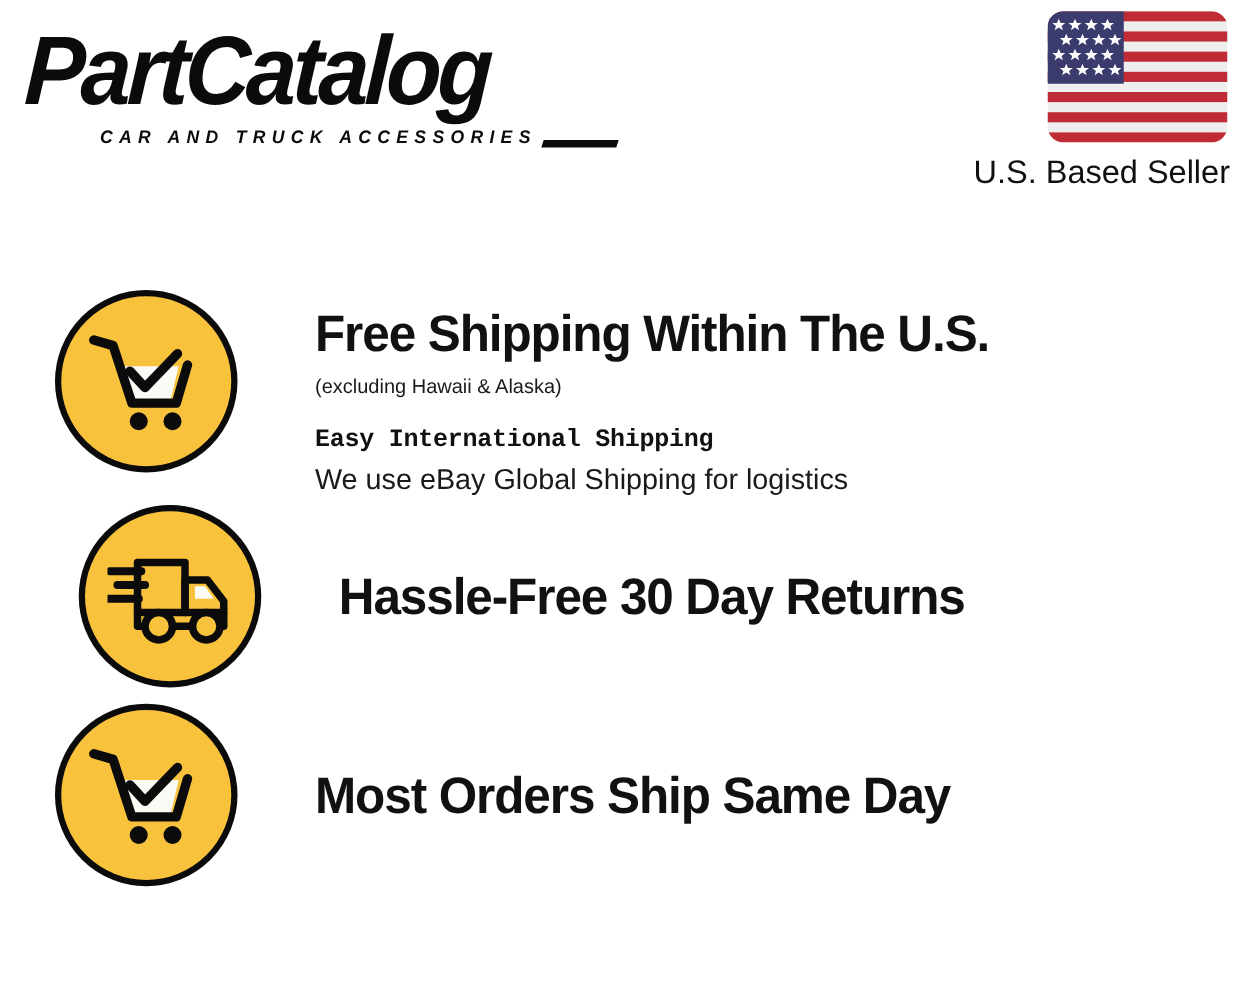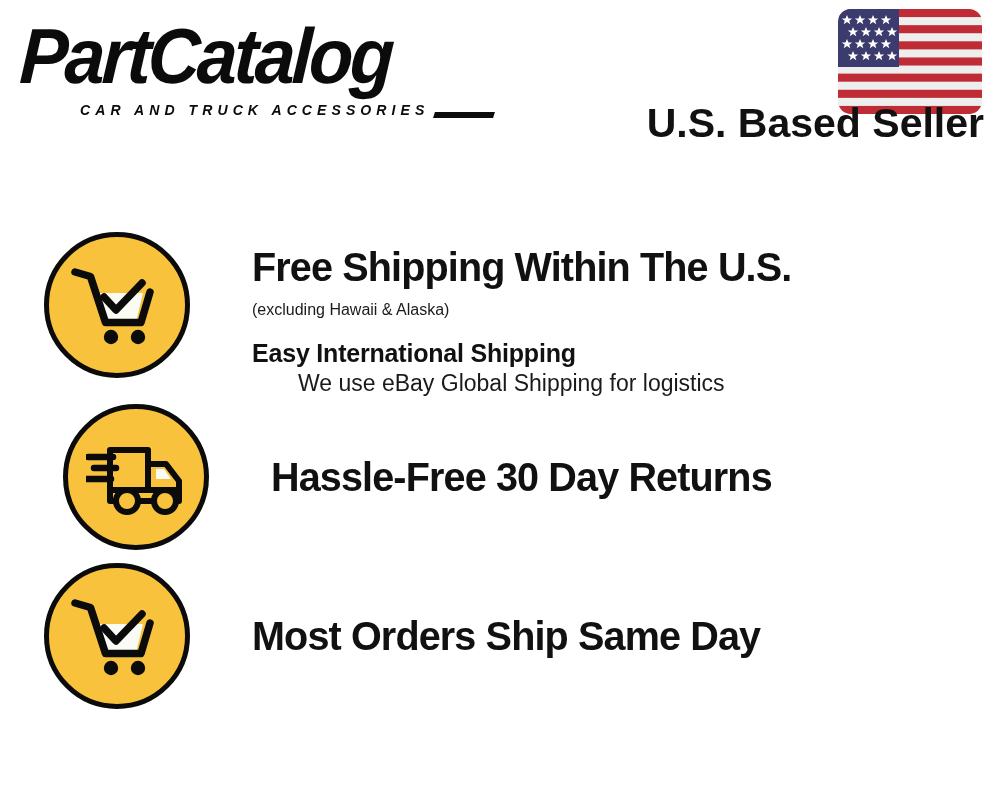--- a/index.html
+++ b/index.html
@@ -72,24 +72,24 @@
     left: 838px;
     top: 9px;
     width: 144px;
     height: 105px;
   }
   .flag-svg { display: block; width: 144px; height: 105px; }
 
   .seller-label {
     position: absolute;
     right: 16px;
-    top: 104px;
-    font-family: "Liberation Sans", sans-serif;
-    font-weight: 700;
-    font-size: 41px;
+    top: 118px;
+    font-family: "Liberation Sans", sans-serif;
+    font-weight: 400;
+    font-size: 26px;
     line-height: 38px;
     color: #111111;
     letter-spacing: 0px;
     white-space: nowrap;
   }
 
   
   .features {
     position: absolute;
     left: 0;
@@ -145,37 +145,36 @@
     font-family: "Liberation Sans", sans-serif;
     font-weight: 400;
     font-size: 16px;
     line-height: 36px;
     color: #1a1a1a;
     white-space: nowrap;
   }
   .feature-sub-title {
     display: block;
     margin-top: 11px;
-    font-family: Liberation Sans, sans-serif;
+    font-family: Liberation Mono, monospace;
     font-weight: 700;
-    font-size: 25px;
+    font-size: 20px;
     line-height: 28px;
     letter-spacing: -0.2px;
     color: #111111;
     white-space: nowrap;
   }
   .feature-sub-note {
     display: block;
     font-family: "Liberation Sans", sans-serif;
     font-weight: 400;
     font-size: 23px;
     line-height: 33px;
     color: #1a1a1a;
     white-space: nowrap;
-    margin-left: 46px;
   }
   
   .feature-row.row-1 .feature-text,
   .feature-row.row-2 .feature-text {
     padding-top: 48px;
   }
 </style>
 </head>
 <body>
 

